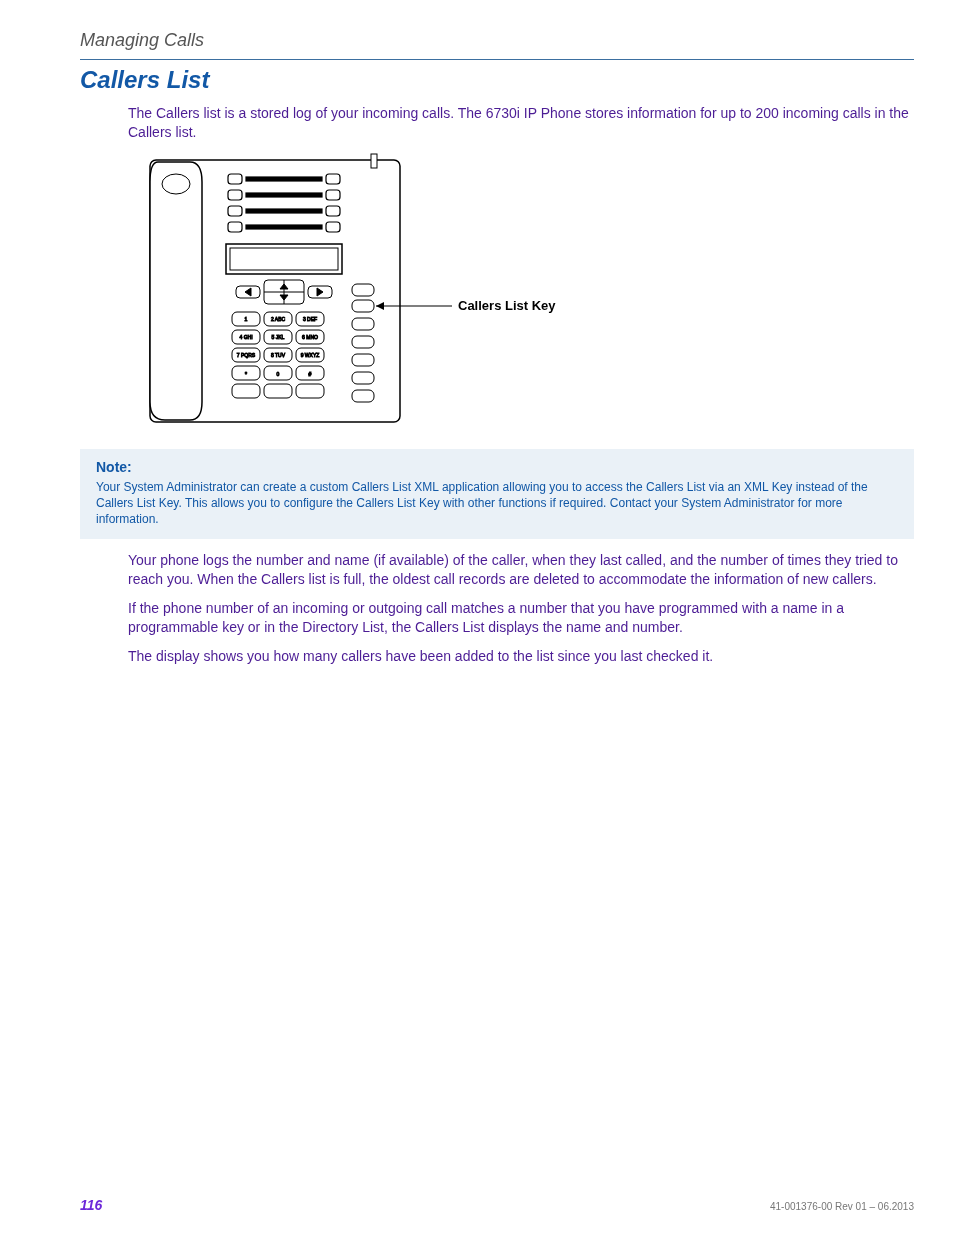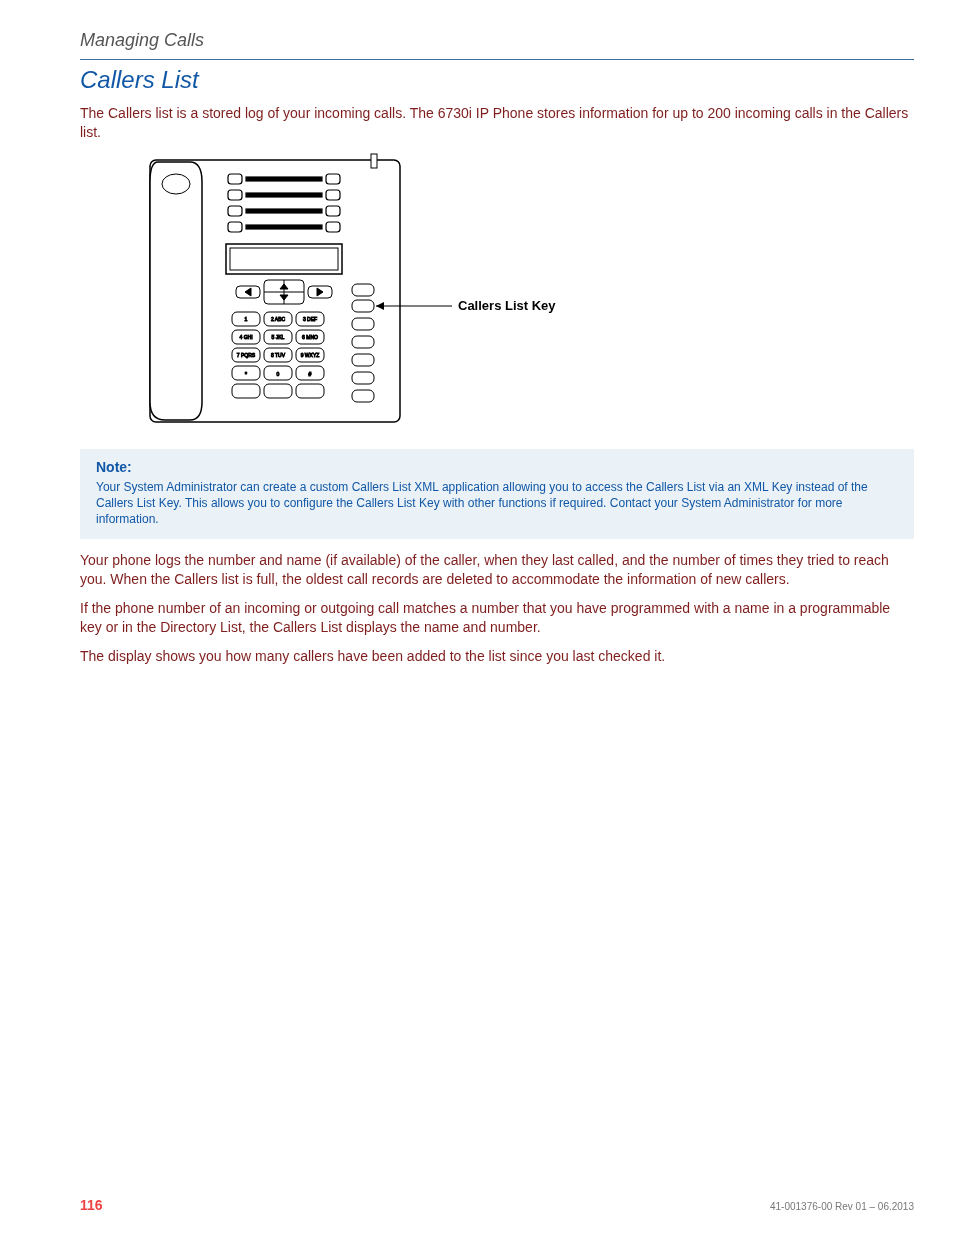--- a/index.html
+++ b/index.html
@@ -17,29 +17,30 @@
     font-style: italic;
     font-size: 18px;
     color: #555;
     padding-bottom: 8px;
     border-bottom: 1px solid #3b6fa0;
     margin-bottom: 6px;
   }
   h1.section-title {
     color: #1258a6;
     font-style: italic;
-    font-weight: 400;
+    font-weight: 700;
     font-size: 24px;
     margin-bottom: 10px;
   }
   p.body {
     line-height: 1.35;
     margin-bottom: 10px;
-    color: #7f1d1d;
+    color: #4c1d95;
     font-size: 14px;
+    margin-left: 48px;
   }
   .figure {
     text-align: left;
     margin: 8px 0 14px 0;
   }
   .figure svg { display: inline-block; }
   .callout-label {
     font-weight: 700;
     font-size: 13px;
   }
@@ -63,22 +64,23 @@
     position: absolute;
     bottom: 22px;
     left: 80px;
     right: 40px;
     display: flex;
     justify-content: space-between;
     align-items: baseline;
   }
   .page-num {
     font-weight: 700;
-    color: #ef4444;
+    color: #6d28d9;
     font-size: 14px;
+    font-style: italic;
   }
   .doc-id {
     font-size: 10px;
     color: #777;
   }
 </style>
 </head>
 <body>
 
 <div class="header">

